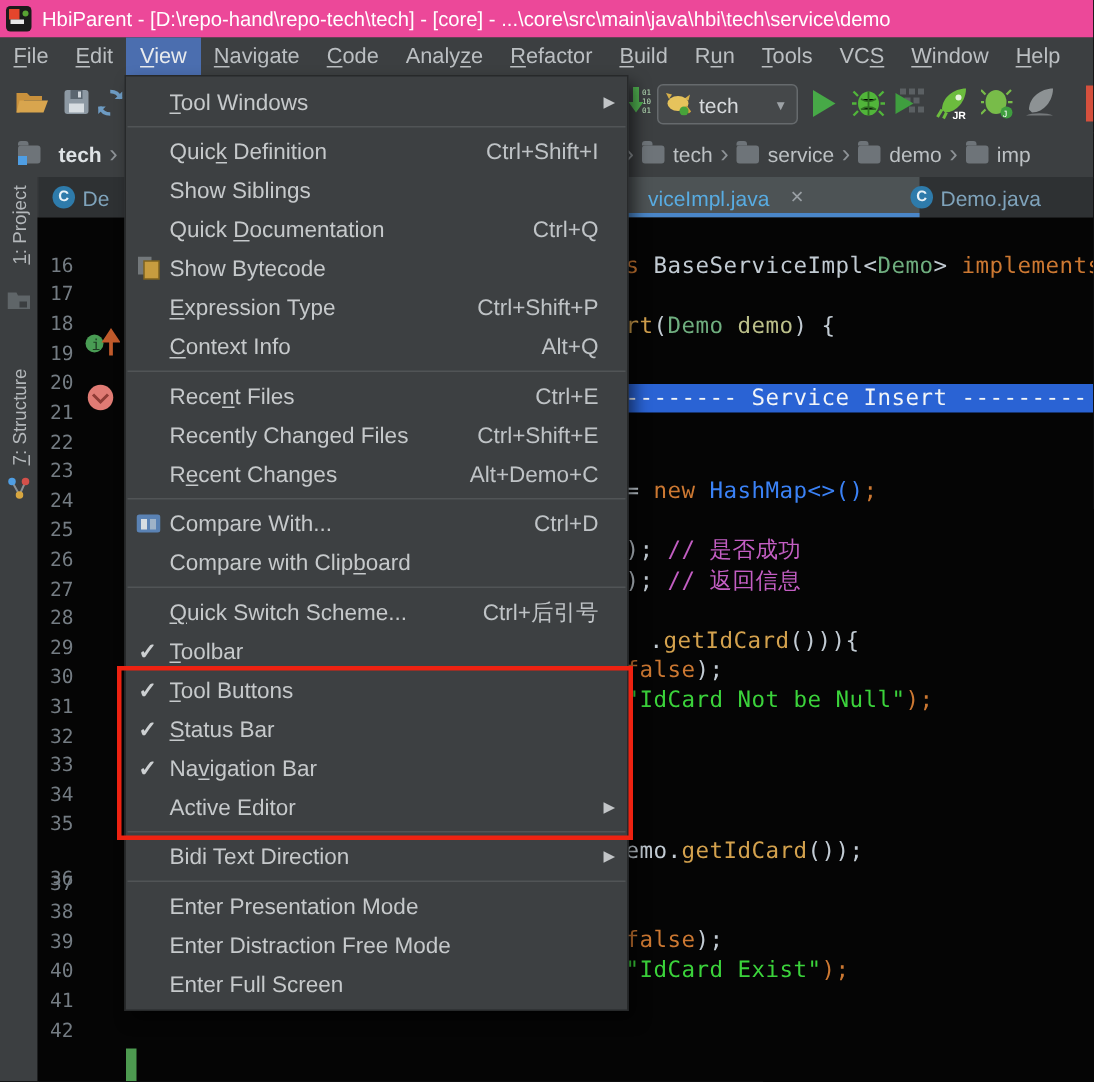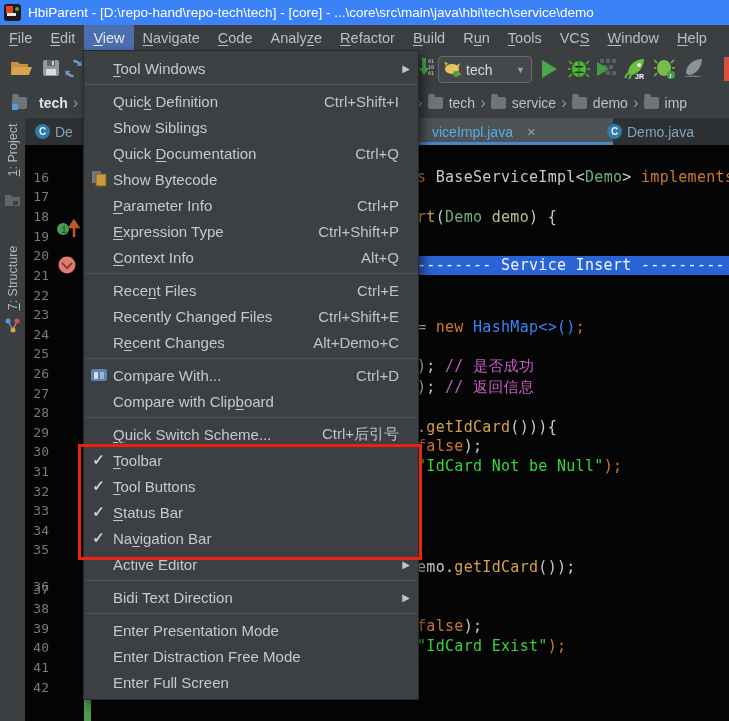--- a/index.html
+++ b/index.html
@@ -1,19 +1,19 @@
 <!DOCTYPE html>
 <html><head>
 <meta charset="utf-8">
 <style>
   html,body{margin:0;padding:0;background:#000;}
   #app{position:relative;width:729px;height:721px;overflow:hidden;
        font-family:"Liberation Sans",sans-serif;background:#3c3f41;}
   
-  .titlebar{position:absolute;left:0;top:0;width:729px;height:25px;background:#3b82f6;
+  .titlebar{position:absolute;left:0;top:0;width:729px;height:25px;background:#ec4899;
             display:flex;align-items:center;color:#fff;font-size:13.5px;white-space:nowrap;overflow:hidden;}
   .appicon{width:17px;height:17px;margin:0 7px 0 4px;border-radius:3px;background:#1b1b1b;position:relative;flex:0 0 auto;}
   .appicon i{position:absolute;display:block;}
   .appicon .a1{left:2px;top:2px;width:7px;height:7px;background:#e4452c;}
   .appicon .a2{left:3px;top:9px;width:9px;height:3px;background:#e8e8e8;}
   .appicon .a3{right:2px;top:3px;width:4px;height:4px;background:#58a333;border-radius:50%;}
   
   .menubar{position:absolute;left:0;top:25px;width:729px;height:25px;background:#3c3f41;
            display:flex;align-items:stretch;color:#bbbfc2;font-size:14.5px;}
   .mb-item{display:flex;align-items:center;padding:4px 9px;cursor:default;}
@@ -320,21 +320,21 @@
         <div class="lnum" style="top: 513px;">41</div>
         <div class="lnum" style="top: 532.6px;">42</div>
       </div>
     <div class="selbar" id="selbar" style="top: 111px;"><span id="selbar-text">-------- Service Insert ---------</span></div>
     <div id="code">
         <div class="codeline" style="top: 23px;"><span style="color: rgb(204, 120, 50);">s </span><span style="color: rgb(194, 203, 211);">BaseServiceImpl&lt;</span><span style="color: rgb(111, 174, 127);">Demo</span><span style="color: rgb(194, 203, 211);">&gt; </span><span style="color: rgb(204, 120, 50);">implements</span></div>
         <div class="codeline" style="top: 63px;"><span style="color: rgb(212, 162, 78);">rt</span><span style="color: rgb(194, 203, 211);">(</span><span style="color: rgb(111, 174, 127);">Demo</span><span style="color: rgb(188, 192, 138);"> demo</span><span style="color: rgb(194, 203, 211);">) {</span></div>
         <div class="codeline" style="top: 173px;"><span style="color: rgb(194, 203, 211);">= </span><span style="color: rgb(204, 120, 50);">new</span><span style="color: #3b82f6;"> HashMap&lt;&gt;()</span><span style="color: rgb(204, 120, 50);">;</span></div>
         <div class="codeline" style="top: 212px;"><span style="color: rgb(194, 203, 211);">);</span><span style="color: rgb(195, 94, 195);"> // 是否成功</span></div>
         <div class="codeline" style="top: 233px;"><span style="color: rgb(194, 203, 211);">);</span><span style="color: rgb(195, 94, 195);"> // 返回信息</span></div>
-        <div class="codeline" style="top: 273px;"><span style="color: rgb(194, 203, 211);">.</span><span style="color: rgb(212, 162, 78);">getIdCard</span><span style="color: rgb(194, 203, 211);">())){</span></div>
+        <div class="codeline" style="top: 273px; margin-left: 16px;"><span style="color: rgb(194, 203, 211);">.</span><span style="color: rgb(212, 162, 78);">getIdCard</span><span style="color: rgb(194, 203, 211);">())){</span></div>
         <div class="codeline" style="top: 292px;"><span style="color: rgb(204, 120, 50);">false</span><span style="color: rgb(194, 203, 211);">);</span></div>
         <div class="codeline" style="top: 312px;"><span style="color: rgb(59, 211, 59);">"IdCard Not be Null"</span><span style="color: rgb(204, 120, 50);">);</span></div>
         <div class="codeline" style="top: 413px;"><span style="color: rgb(194, 203, 211);">emo.</span><span style="color: rgb(212, 162, 78);">getIdCard</span><span style="color: rgb(194, 203, 211);">());</span></div>
         <div class="codeline" style="top: 472px;"><span style="color: rgb(204, 120, 50);">false</span><span style="color: rgb(194, 203, 211);">);</span></div>
         <div class="codeline" style="top: 492px;"><span style="color: rgb(59, 211, 59);">"IdCard Exist"</span><span style="color: rgb(204, 120, 50);">);</span></div>
       </div>
 
     <span class="gmark" style="left:31px;top:73px">
       <svg class="isvg" width="24" height="20" viewBox="0 0 24 20">
           <circle cx="7" cy="11" r="6" fill="#499C54"></circle>
@@ -376,25 +376,20 @@
         <span class="m-ic">
           <svg width="16" height="16" viewBox="0 0 16 16">
             <rect x="1" y="0" width="9" height="12" fill="#73787b"></rect>
             <rect x="5" y="3" width="10" height="12" fill="#c79c3f" stroke="#7d6120"></rect>
           </svg>
         </span>
         <span>Show Bytecode</span>
       </div>
       <div class="m-row">
         <span class="m-ic"></span>
-        <span><span class="mn">P</span>arameter Info</span>
-        <span class="m-short">Ctrl+P</span>
-      </div>
-      <div class="m-row">
-        <span class="m-ic"></span>
         <span><span class="mn">E</span>xpression Type</span>
         <span class="m-short">Ctrl+Shift+P</span>
       </div>
       <div class="m-row">
         <span class="m-ic"></span>
         <span><span class="mn">C</span>ontext Info</span>
         <span class="m-short">Alt+Q</span>
       </div>
       <div class="m-sep"></div>
       <div class="m-row">

